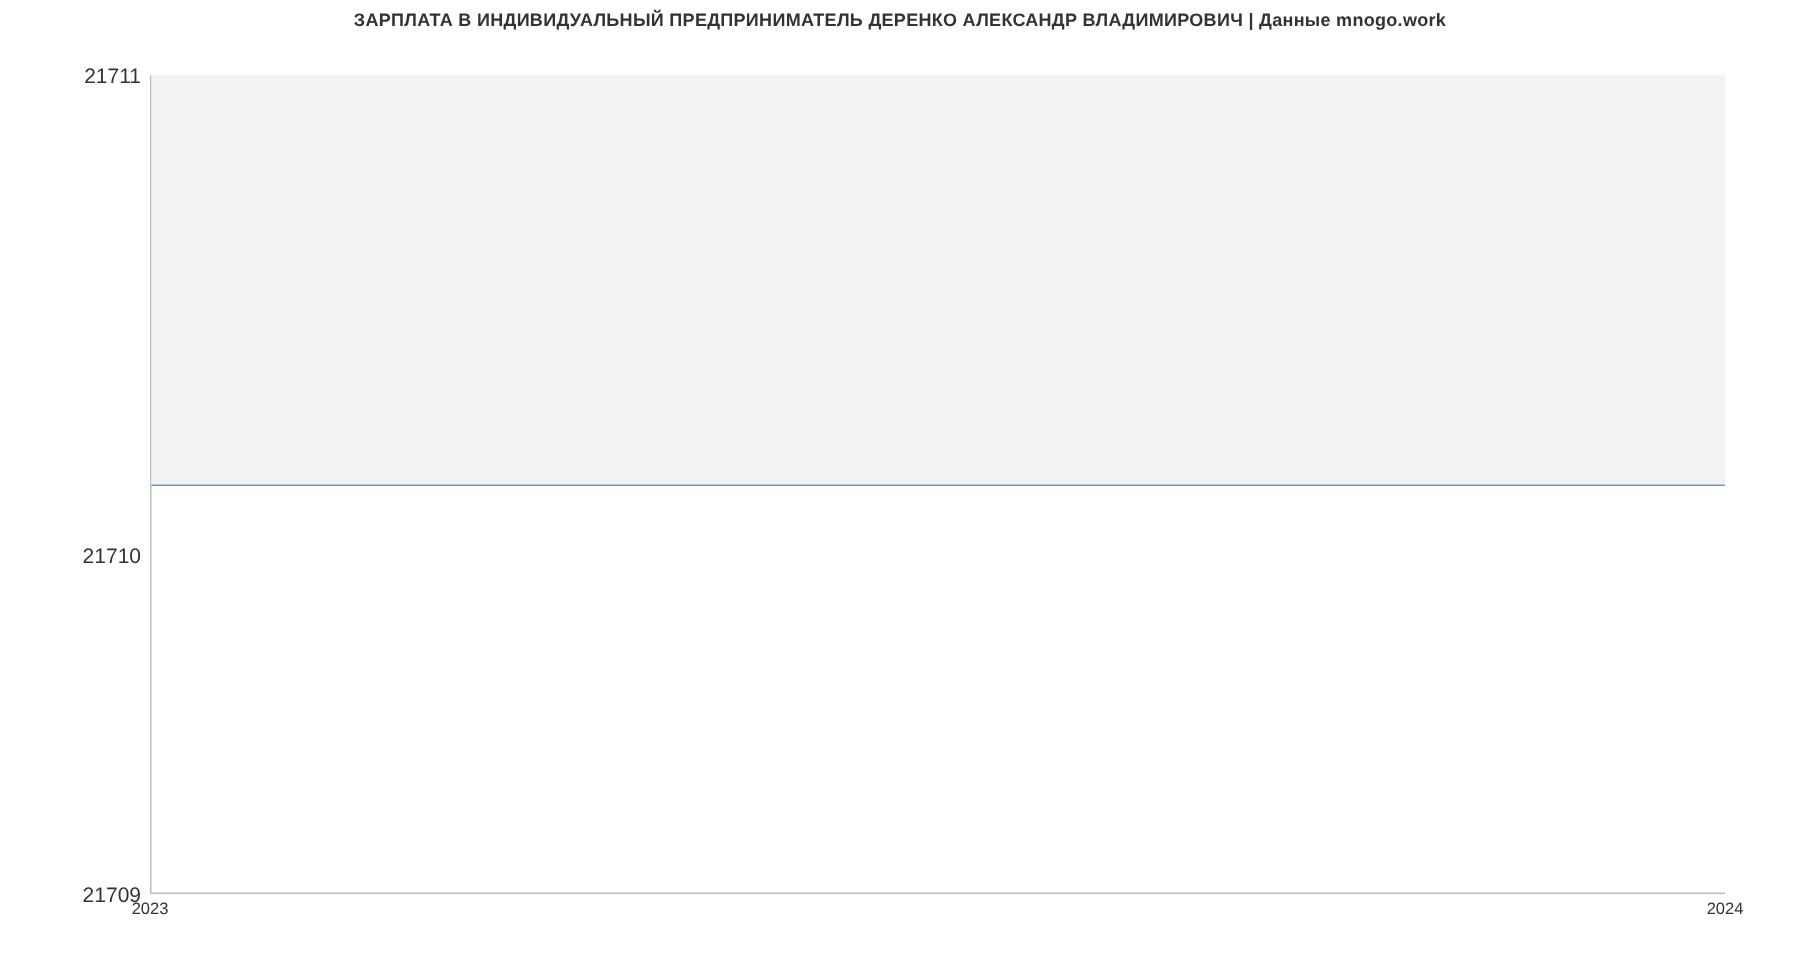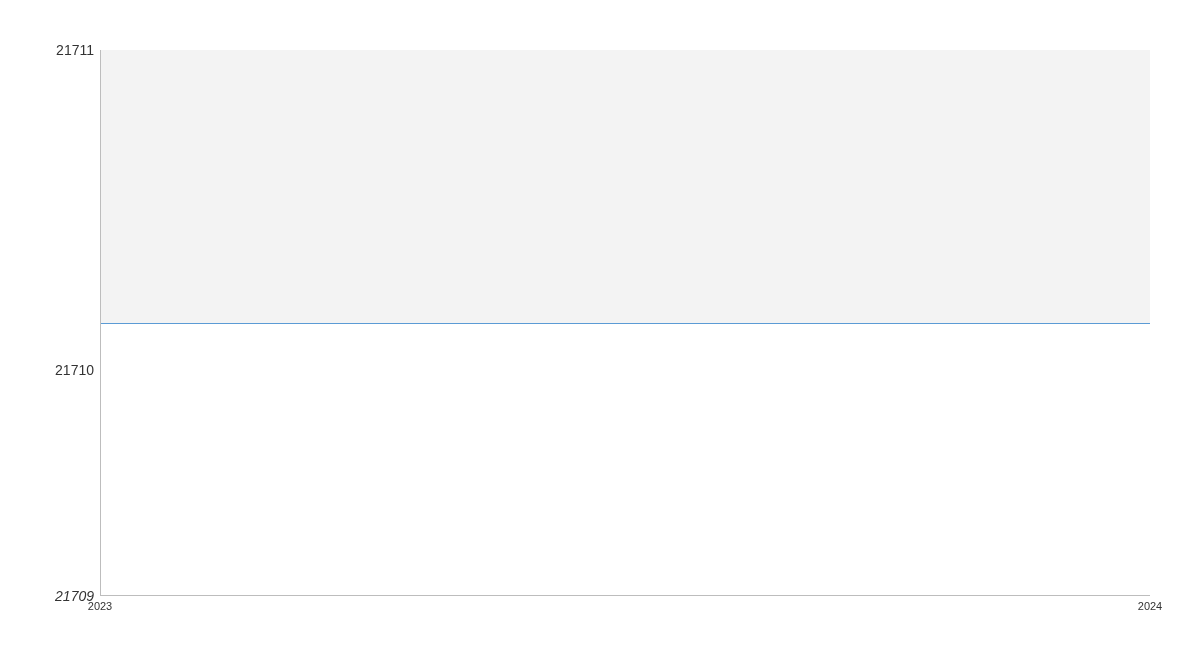--- a/index.html
+++ b/index.html
@@ -66,24 +66,25 @@
     color: #333;
     top: 600px;
     transform: translateX(-50%);
   }
 </style>
 </head>
 <body>
 
 <div class="chart-wrap">
 
+  <div class="title">ЗАРПЛАТА В ИНДИВИДУАЛЬНЫЙ ПРЕДПРИНИМАТЕЛЬ ДЕРЕНКО АЛЕКСАНДР ВЛАДИМИРОВИЧ | Данные mnogo.work</div>
 
   <div class="ytick-label" style="top:50px;">21711</div>
   <div class="ytick-label" style="top:323px;margin-top:47px;">21710</div>
-  <div class="ytick-label" style="top:596px;font-style:italic;">21709</div>
+  <div class="ytick-label" style="top:596px;">21709</div>
 
   <div class="xtick-label" style="left:100px;">2023</div>
   <div class="xtick-label" style="left:1150px;">2024</div>
 
   <div class="plot">
 
     <div class="area" id="fill-area" style="top: 0px; height: 273px; background: rgb(243, 243, 243);"></div>
 
     <div class="series-line" id="series-line" style="top: 273px; border-top-color: rgb(91, 155, 213);"></div>
   </div>

